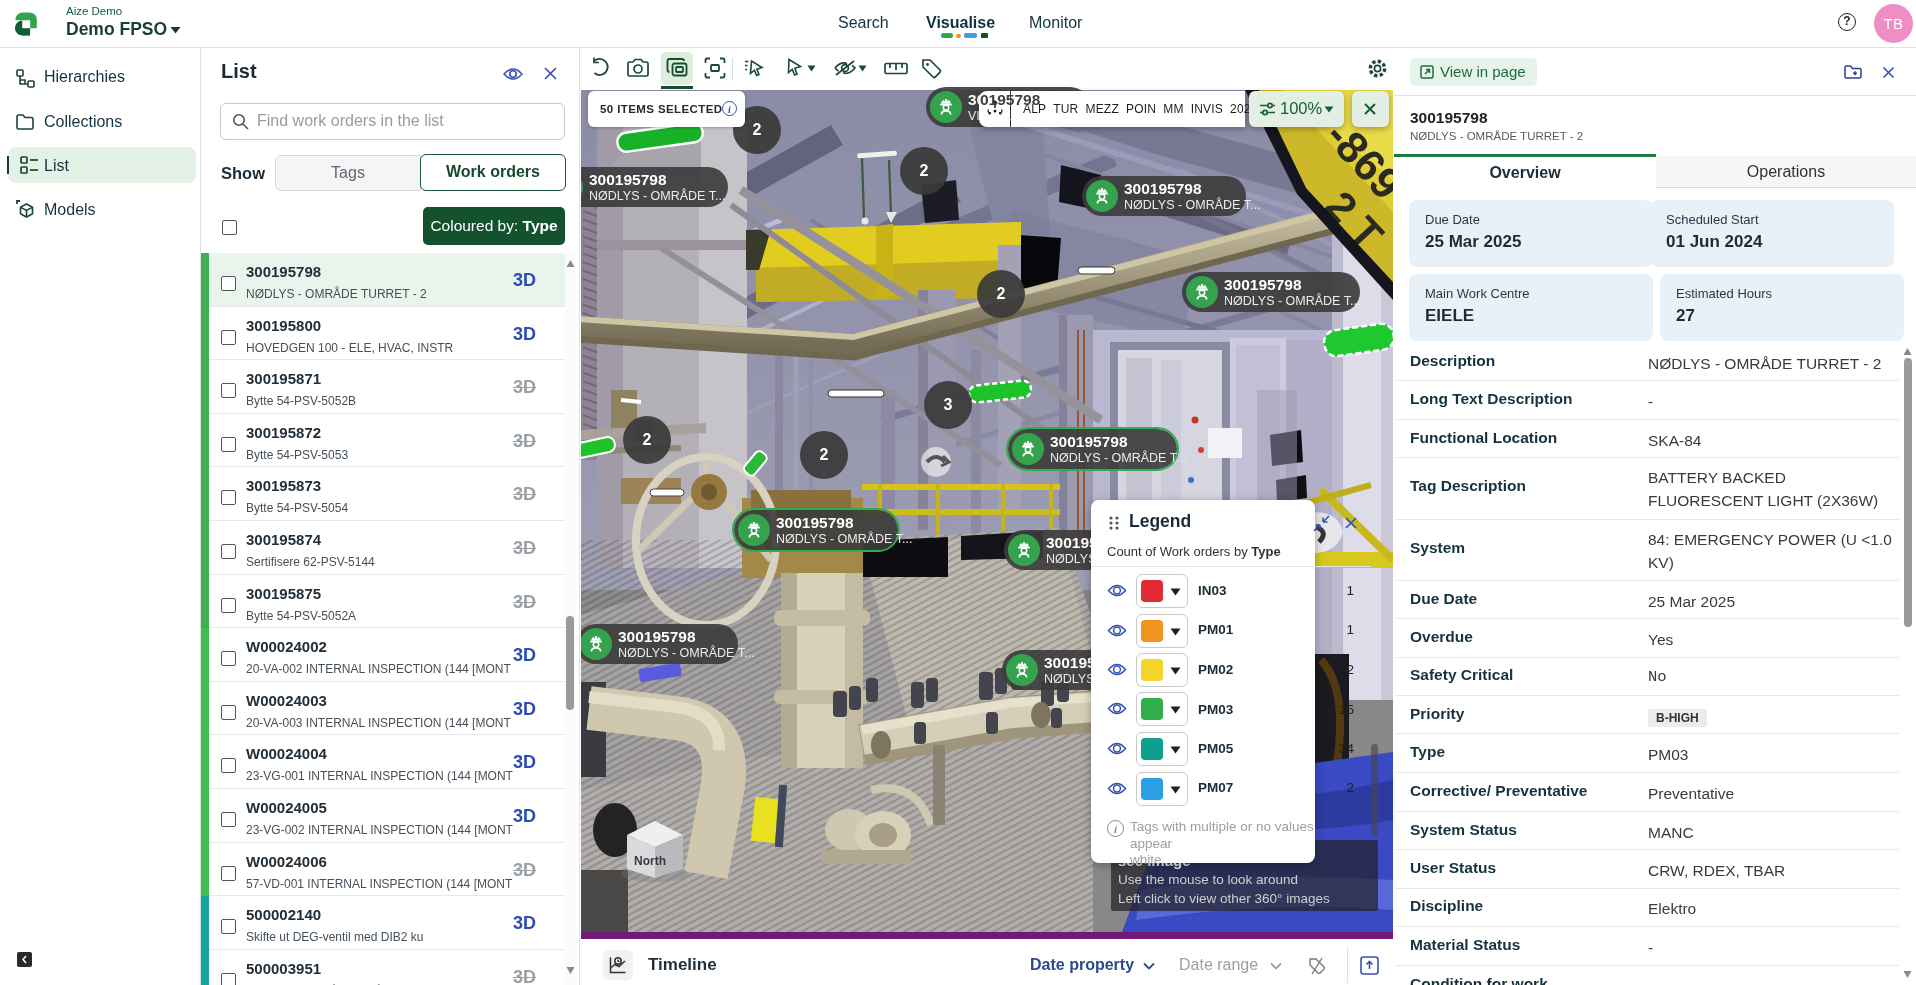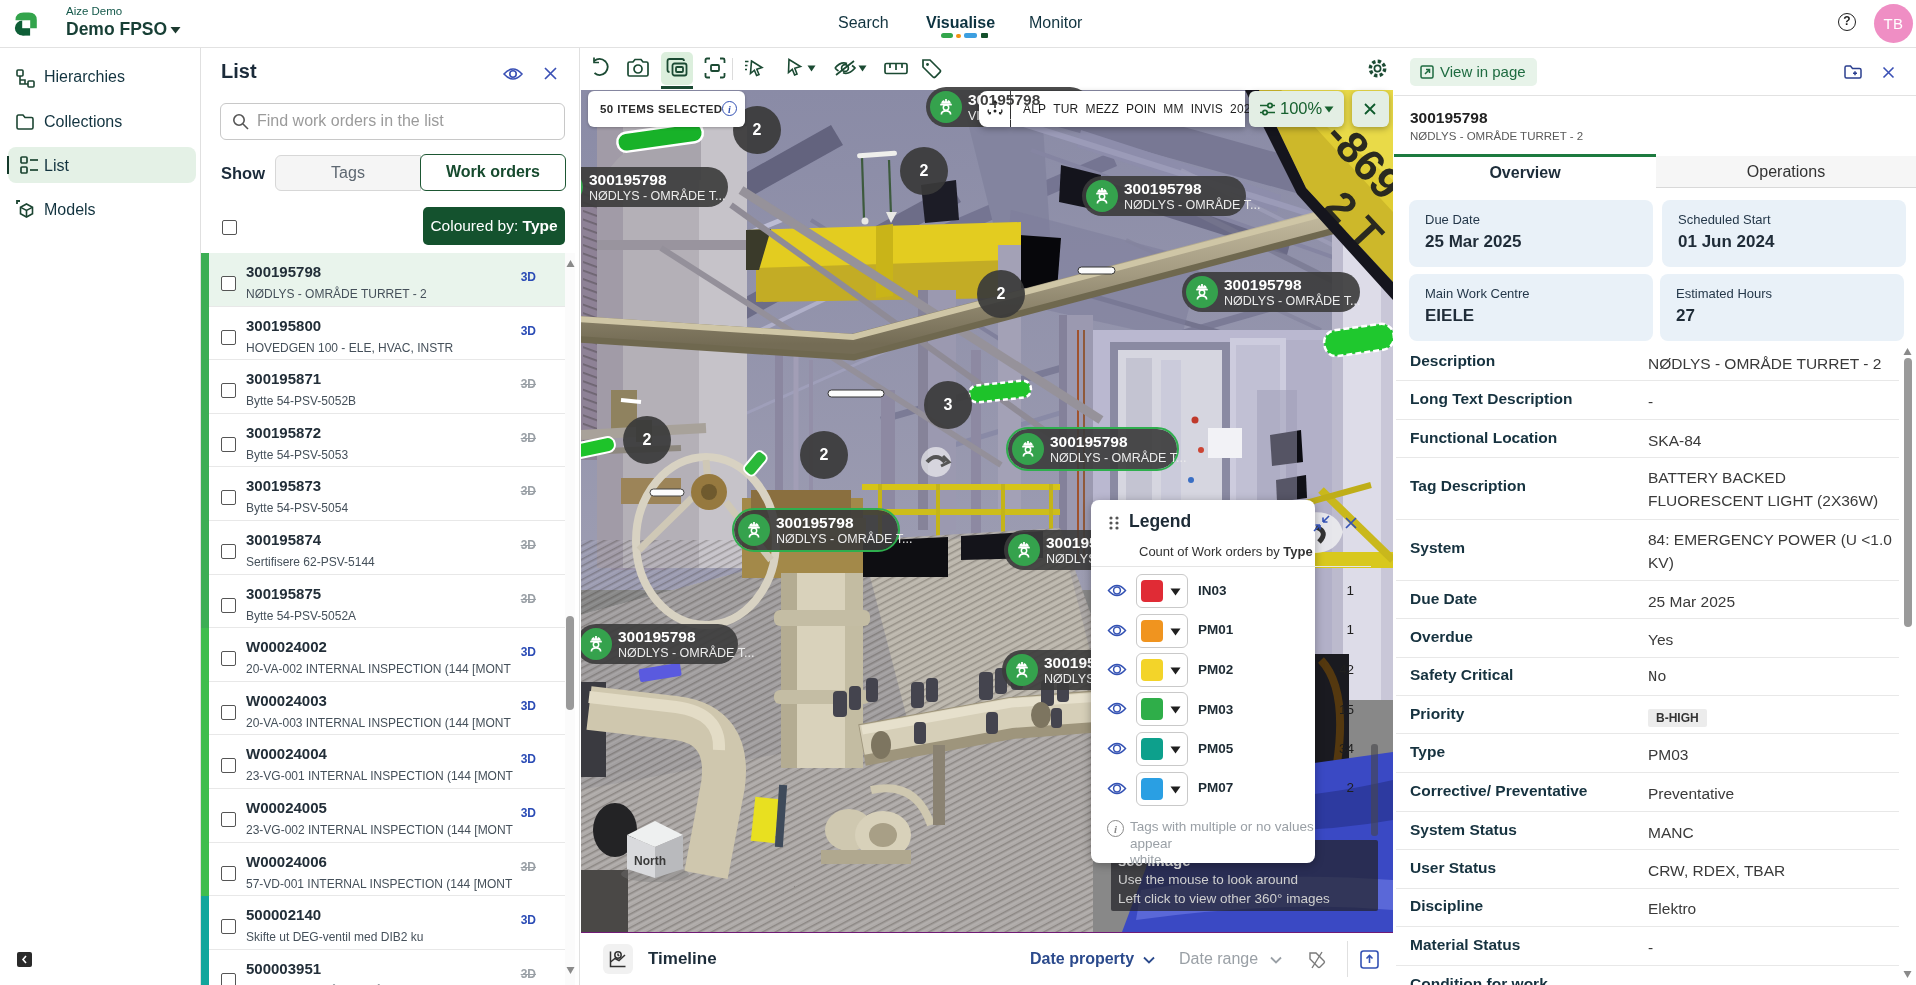--- a/index.html
+++ b/index.html
@@ -15,27 +15,27 @@
     border-right:1px solid #e0e0e0; z-index:40; }
   .sideitem { position:absolute; left:44px; font-size:16px; color:#12333f; }
   
   #listpanel { position:absolute; left:201px; top:48px; width:379px; height:937px; background:#fff;
     border-right:1px solid #e0e0e0; z-index:30; overflow:hidden; }
   .lrow { position:absolute; left:0; width:365px; height:53.6px; border-bottom:1px solid #e8e8e8; background:#fff; }
   .lrow .bar { position:absolute; left:0; top:0; width:8px; height:53.6px; }
   .lrow .cb { position:absolute; left:20px; top:23px; width:15px; height:15px; border:1.5px solid #555; border-radius:2px; background:#fff; }
   .lrow .id { position:absolute; left:45px; top:10px; font-size:15px; font-weight:bold; color:#222e38; }
   .lrow .sub { position:absolute; left:45px; top:34px; font-size:12px; color:#45505a; }
-  .lrow .d3 { position:absolute; right:30px; top:17px; font-size:12px; font-weight:bold; color:#2a4bb5; }
+  .lrow .d3 { position:absolute; right:30px; top:17px; font-size:18px; font-weight:bold; color:#2a4bb5; }
   .lrow .d3.off { color:#9aa0a6; text-decoration:line-through; }
   
   #viewer { position:absolute; left:581px; top:48px; width:812px; height:937px; background:#888; overflow:hidden; z-index:10; }
   #vtoolbar { position:absolute; left:0; top:0; width:812px; height:42px; background:#fff; }
   #photo { position:absolute; left:0; top:42px; width:812px; height:842px; }
-  #timebar { position:absolute; left:0; top:884px; width:812px; height:53px; background:#fff; border-top:1px solid #701a75;text-align:right; }
+  #timebar { position:absolute; left:0; top:884px; width:812px; height:53px; background:#fff; border-top:7px solid #701a75;text-align:right; }
   .pill { position:absolute; height:40px; background:#3b3b3be8; border-radius:20px; color:#fff; z-index:5; }
   .pill .pc { position:absolute; left:4px; top:4px; width:32px; height:32px; border-radius:50%; background:#35a24d; }
   .pill .t1 { position:absolute; left:42px; top:4px; font-size:15.5px; font-weight:bold; white-space:nowrap; }
   .pill .t2 { position:absolute; left:42px; top:22px; font-size:12.5px; color:#ececec; white-space:nowrap; }
   .pill.sel { outline:2.5px solid #2fae4e; }
   .marker { position:absolute; width:48px; height:48px; border-radius:50%; background:rgba(58,58,58,0.92);
     color:#fff; font-size:16px; font-weight:bold; text-align:center; line-height:48px; z-index:4; }
   
   #rightpanel { position:absolute; left:1394px; top:48px; width:522px; height:937px; background:#fff; z-index:30; }
   .rrow-label { position:absolute; left:16px; font-size:15.5px; font-weight:bold; color:#16323f; }
@@ -673,21 +673,21 @@
           <circle cx="9" cy="13" r="1.6"></circle>
       </svg>
       <div class="abs" style="left:38px;top:11px;font-size:17.5px;font-weight:bold;color:#1d2b36;">Legend</div>
       <svg class="abs" style="left:222px;top:15px" width="17" height="17" viewBox="0 0 17 17" fill="none" stroke="#3452b4" stroke-width="1.6">
         <path d="M10 7 L16 1 M10 7 L10 2.5 M10 7 L14.5 7"></path>
         <path d="M7 10 L1 16 M7 10 L7 14.5 M7 10 L2.5 10"></path>
       </svg>
       <svg class="abs" style="left:253px;top:16px" width="14" height="14" stroke="#3452b4" stroke-width="1.7">
           <path d="M2 2 L12 12 M12 2 L2 12"></path>
         </svg>
-      <div class="abs" style="left:16px;top:44px;font-size:13px;color:#333;margin-left:32px;">Count of Work orders by <b>Type</b></div>
+      <div class="abs" style="left:16px;top:44px;font-size:13px;color:#333;">Count of Work orders by <b>Type</b></div>
       <div class="abs" style="left:0;top:66px;width:280px;height:1px;background:#e5e5e5;"></div>
           <svg class="abs" style="left:16px;top:82px" width="20" height="17" viewBox="0 0 20 17" fill="none" stroke="#3452b4" stroke-width="1.5">
       <path d="M1.5 8.5 Q10 -1.5 18.5 8.5 Q10 18.5 1.5 8.5 Z"></path>
           <circle cx="10" cy="8.5" r="3.4"></circle>
     </svg>
     <div class="abs" style="left:45px;top:74px;width:52px;height:34px;background:#fff;border:1px solid #c9c9c9;border-radius:6px;"></div>
     <div class="abs" style="left:50px;top:80px;width:22px;height:22px;background:#e02b35;border-radius:4px;"></div>
     <svg class="abs" style="left:79px;top:88px" width="11" height="8">
           <path d="M0.5 0.5 L10.5 0.5 L5.5 7.5 Z" fill="#1f1f1f"></path>
         </svg>
@@ -797,21 +797,21 @@
   <div class="abs" style="left:0;top:47px;width:522px;height:1px;background:#e2e2e2;"></div>
   <div class="abs" style="left:16px;top:61px;font-size:15.5px;font-weight:bold;color:#212121;">300195798</div>
   <div class="abs" style="left:16px;top:82px;font-size:11.5px;color:#5a5a5a;">NØDLYS - OMRÅDE TURRET - 2</div>
   <div class="abs" style="left:0;top:106px;width:262px;height:3px;background:#1d7a3f;"></div>
   <div class="abs" style="left:0;top:109px;width:262px;height:31px;background:#fff;text-align:center;line-height:31px;font-size:16px;font-weight:bold;color:#1d2d3a;">Overview</div>
   <div class="abs" style="left:262px;top:108px;width:260px;height:32px;background:#f6f6f6;border-bottom:1px solid #d9d9d9;text-align:center;line-height:32px;font-size:16px;color:#333;">Operations</div>
   <div class="card" style="left:15px;top:152px;">
       <div class="cl">Due Date</div>
       <div class="cv">25 Mar 2025</div>
     </div>
-  <div class="card" style="left:268px;top:152px;padding-left:20px;">
+  <div class="card" style="left:256px;top:152px;padding-left:20px;">
       <div class="cl">Scheduled Start</div>
       <div class="cv">01 Jun 2024</div>
     </div>
   <div class="card" style="left:15px;top:226px;">
       <div class="cl">Main Work Centre</div>
       <div class="cv">EIELE</div>
     </div>
   <div class="card" style="left:266px;top:226px;">
       <div class="cl">Estimated Hours</div>
       <div class="cv">27</div>

